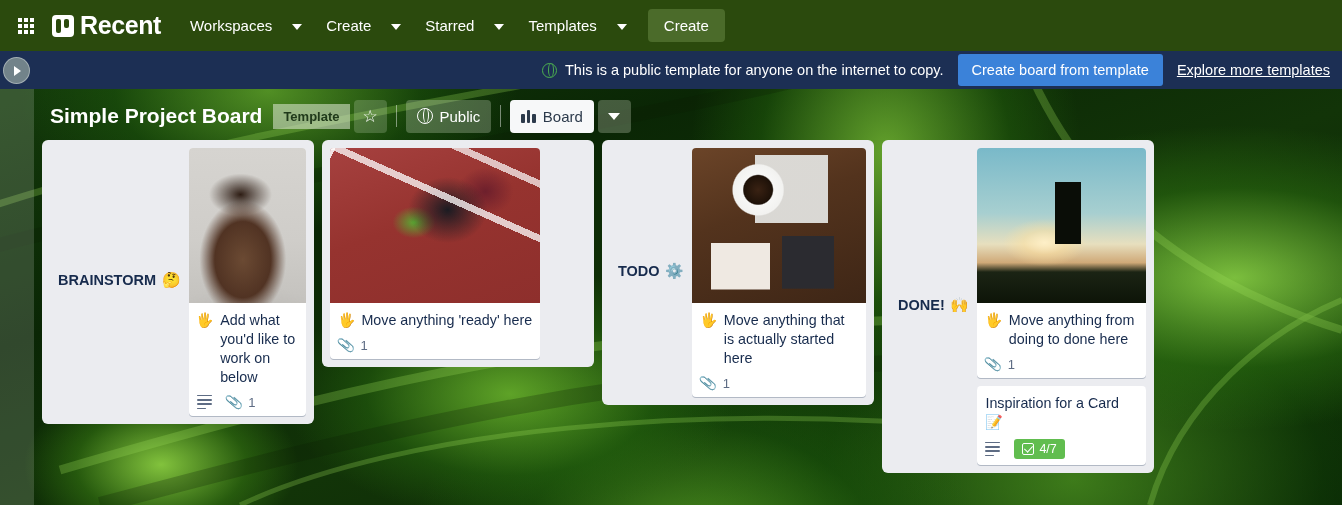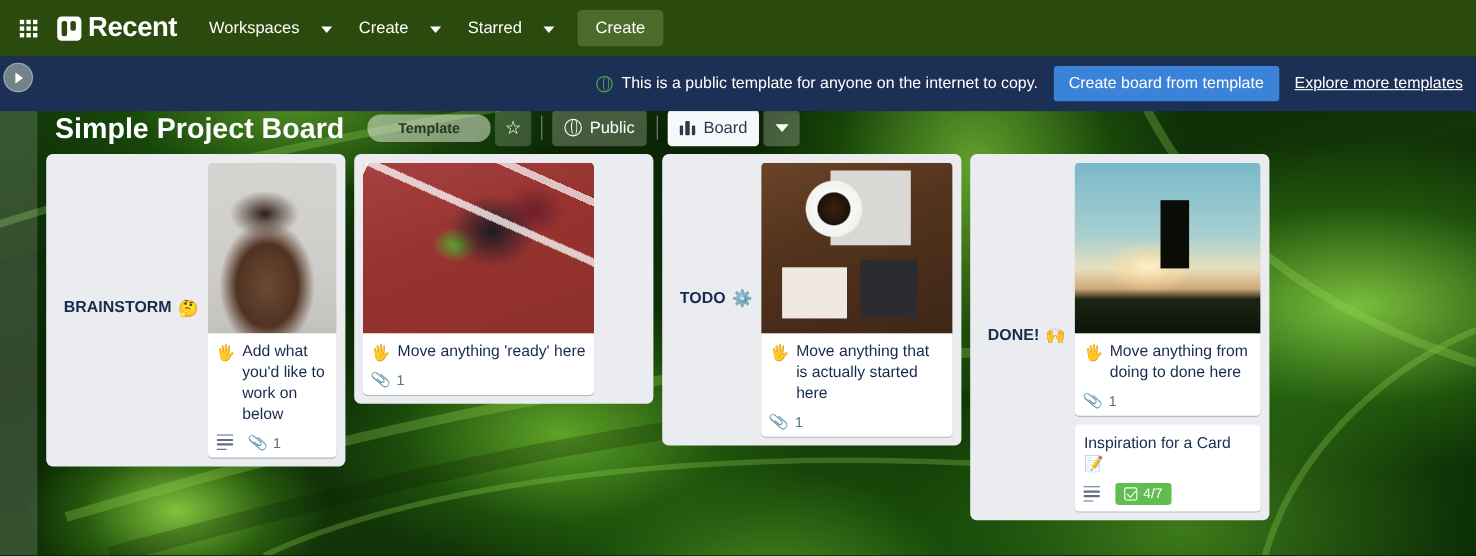--- a/index.html
+++ b/index.html
@@ -75,21 +75,21 @@
     display: inline-block; margin-top: 2px;
   }
   .create-btn {
     background: #4b6b2a; color: #fff; font-size: 15px;
     padding: 8px 16px; border-radius: 4px; cursor: pointer;
     margin-left: 8px; white-space: nowrap;
   }
 
   
   .banner {
-    position: absolute; top: 51px; left: 0; right: 0; height: 50px;
+    position: absolute; top: 51px; left: 0; right: 0; height: 38px;
     background: #1c2f54;
     display: flex; align-items: center; justify-content: flex-end;
     padding-right: 10px; gap: 14px;
     z-index: 18;
   }
   .banner-msg {
     display: flex; align-items: center; gap: 8px;
     color: #fff; font-size: 14.5px; white-space: nowrap;
   }
   .globe {
@@ -131,27 +131,27 @@
   }
 
   
   .board-header {
     position: absolute; top: 92px; left: 34px; right: 0; height: 48px;
     display: flex; align-items: center; gap: 4px;
     padding-left: 9px;
     z-index: 12;
   }
   .board-title {
-    color: #fff; font-size: 26px; font-weight: bold;
+    color: #fff; font-size: 21px; font-weight: bold;
     padding: 4px 7px; border-radius: 3px; cursor: pointer; white-space: nowrap;
   }
   .tmpl-badge {
     background: rgba(225,235,215,.55); color: #203a1a;
     font-size: 13px; font-weight: bold;
-    padding: 5px 28px; border-radius: 12px; margin-left: 10px; white-space: nowrap;
+    padding: 5px 10px; border-radius: 0; margin-left: 0; white-space: nowrap;
   }
   .hdr-btn {
     height: 33px; min-width: 33px;
     display: flex; align-items: center; justify-content: center; gap: 7px;
     background: rgba(235,245,225,.26);
     color: #fff; font-size: 15px;
     border-radius: 4px; padding: 0 11px; cursor: pointer; white-space: nowrap;
   }
   .hdr-btn.star { padding: 0; width: 33px; background: rgba(235,245,225,.2); }
   .hdr-sep { width: 1px; height: 22px; background: rgba(255,255,255,.45); margin: 0 5px; }
@@ -331,20 +331,24 @@
     <span class="chev"></span>
   </div>
   <div class="navitem">
     <span>Create</span>
     <span class="chev"></span>
   </div>
   <div class="navitem">
     <span>Starred</span>
     <span class="chev"></span>
   </div>
+  <div class="navitem">
+    <span>Templates</span>
+    <span class="chev"></span>
+  </div>
   <div class="create-btn">Create</div>
 </div>
 
 <div class="banner">
   <div class="banner-msg">
     <span class="globe"></span>
     <span>This is a public template for anyone on the internet to copy.</span>
   </div>
   <div class="banner-cta">Create board from template</div>
   <div class="banner-link">Explore more templates</div>

